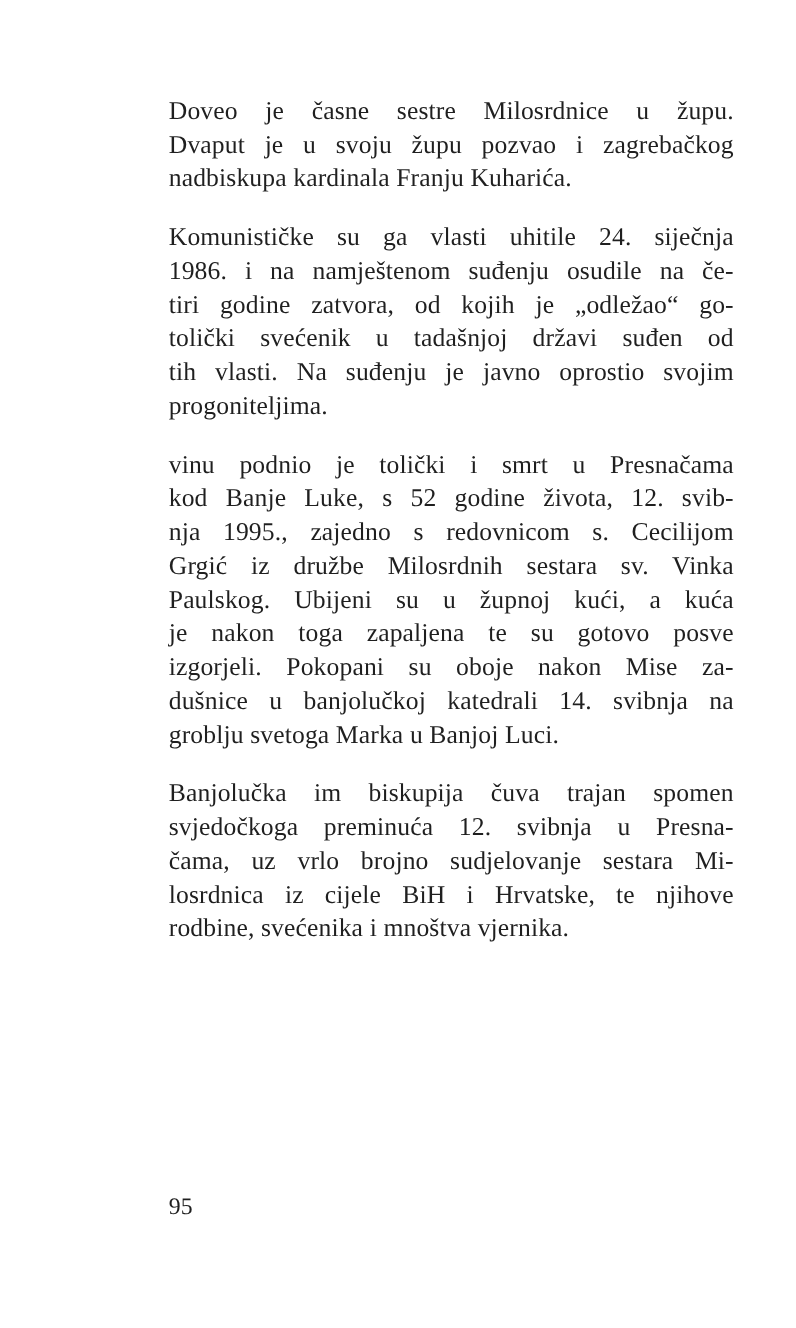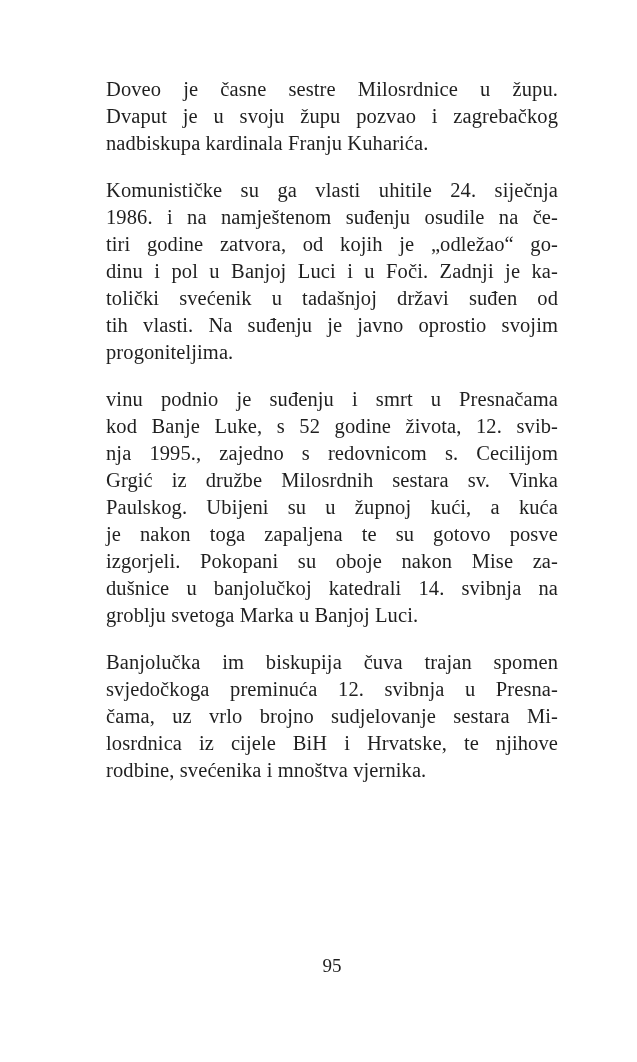--- a/index.html
+++ b/index.html
@@ -11,20 +11,21 @@
     width: 637px;
     height: 1062px;
     background: var(--page-bg, #ffffff);
     color: var(--text-color, #1f1f1f);
     font-family: "Liberation Serif", "DejaVu Serif", serif;
     overflow: hidden;
   }
   .page {
     position: absolute;
     inset: 0;
+    margin-left: 29px;
   }
   .text-block {
     position: absolute;
     left: 106px;
     top: 76px;
     width: 452px;
   }
   .paragraph {
     margin: 0 0 20px 0;
     padding: 0;
@@ -37,50 +38,49 @@
     letter-spacing: 0.1px;
   }
   .line.last {
     text-align-last: left;
   }
   .page-number {
     position: absolute;
     left: 106px;
     top: 954px;
     width: 452px;
-    text-align: center;
+    text-align: left;
     font-size: 19px;
     line-height: 24px;
   }
 </style>
 </head>
 <body>
 
 <main class="page">
   <section class="text-block">
 
     <div class="paragraph">
       <div class="line">Doveo je časne sestre Milosrdnice u župu.</div>
       <div class="line">Dvaput je u svoju župu pozvao i zagrebačkog</div>
       <div class="line last">nadbiskupa kardinala Franju Kuharića.</div>
     </div>
 
     <div class="paragraph">
       <div class="line">Komunističke su ga vlasti uhitile 24. siječnja</div>
       <div class="line">1986. i na namještenom suđenju osudile na če-</div>
       <div class="line">tiri godine zatvora, od kojih je „odležao“ go-</div>
-      <div class="line">dinu i pol u Banjoj Luci i u Foči. Zadnji je ka-</div>
       <div class="line">tolički svećenik u tadašnjoj državi suđen od</div>
       <div class="line">tih vlasti. Na suđenju je javno oprostio svojim</div>
       <div class="line last">progoniteljima.</div>
     </div>
 
 
     <div class="paragraph">
-      <div class="line">vinu podnio je suđenju i smrt u Presnačama</div>
+      <div class="line">vinu podnio je tolički i smrt u Presnačama</div>
       <div class="line">kod Banje Luke, s 52 godine života, 12. svib-</div>
       <div class="line">nja 1995., zajedno s redovnicom s. Cecilijom</div>
       <div class="line">Grgić iz družbe Milosrdnih sestara sv. Vinka</div>
       <div class="line">Paulskog. Ubijeni su u župnoj kući, a kuća</div>
       <div class="line">je nakon toga zapaljena te su gotovo posve</div>
       <div class="line">izgorjeli. Pokopani su oboje nakon Mise za-</div>
       <div class="line">dušnice u banjolučkoj katedrali 14. svibnja na</div>
       <div class="line last">groblju svetoga Marka u Banjoj Luci.</div>
     </div>
 

